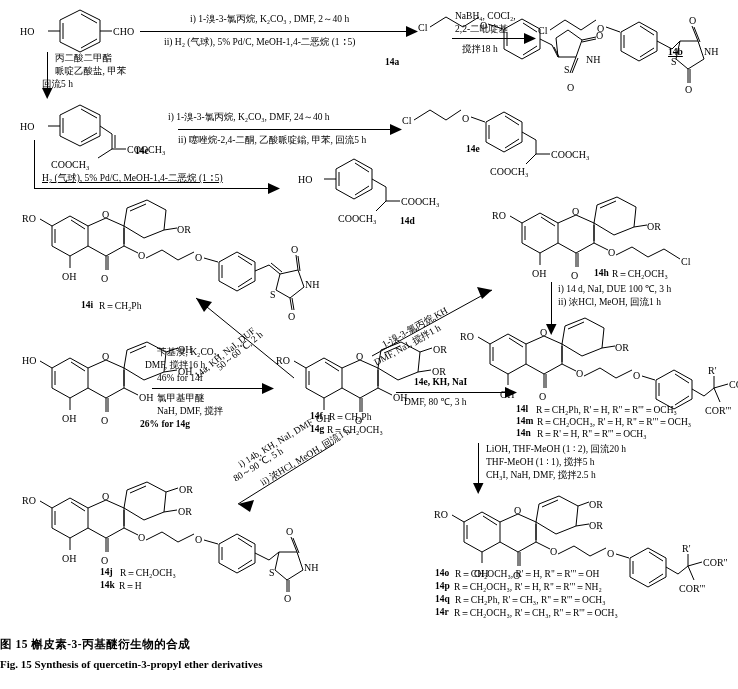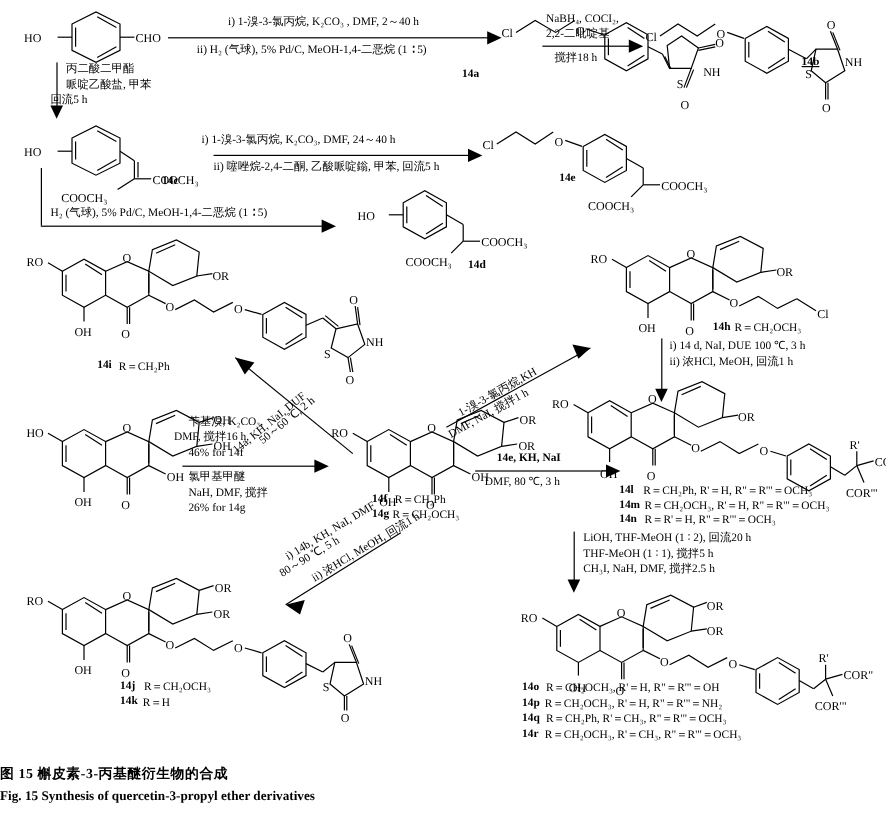--- a/index.html
+++ b/index.html
@@ -151,39 +151,39 @@
   <text x="149" y="60">COOCH₃</text>
   <text x="88" y="77">COOCH₃</text>
 </svg>
 <div class="lbl" style="left:466px;top:144px;">14e</div>
 
 <div class="vline" style="left:34px;top:140px;height:48px;"></div>
 <div class="arrowline" style="left:34px;top:188px;width:240px;"></div>
 <svg style="left:268px;top:183px;" width="14" height="12">
     <polygon points="0,0 12,5.5 0,11" fill="#000"></polygon>
   </svg>
-<div class="txt" style="left:42px;top:172px;">H₂ (气球), 5% Pd/C, MeOH-1,4-二恶烷 (1 ∶ 5)</div>
+<div class="txt" style="left:42px;top:172px;text-decoration:underline;">H₂ (气球), 5% Pd/C, MeOH-1,4-二恶烷 (1 ∶ 5)</div>
 
 <svg style="left:298px;top:157px;" width="175" height="70">
   <g stroke="#000" stroke-width="1" fill="none">
     <polygon points="38,12 56,2 74,12 74,32 56,42 38,32"></polygon>
     <line x1="41" y1="15" x2="41" y2="29"></line>
     <line x1="57" y1="6" x2="71" y2="15"></line>
     <line x1="71" y1="29" x2="57" y2="38"></line>
     <line x1="38" y1="22" x2="26" y2="22"></line>
     <line x1="74" y1="22" x2="88" y2="30"></line>
     <line x1="88" y1="30" x2="88" y2="44"></line>
     <line x1="88" y1="44" x2="102" y2="44"></line>
     <line x1="88" y1="44" x2="78" y2="54"></line>
   </g>
   <text x="0" y="26">HO</text>
   <text x="103" y="48">COOCH₃</text>
   <text x="40" y="65">COOCH₃</text>
 </svg>
-<div class="lbl" style="left:390px;top:216px;">14d</div>
+<div class="lbl" style="left:400px;top:216px;">14d</div>
 
 <svg style="left:14px;top:208px;" width="290" height="90">
   <g stroke="#000" stroke-width="1" fill="none">
 
     <polygon points="38,18 56,8 74,18 74,38 56,48 38,38"></polygon>
     <line x1="41" y1="21" x2="41" y2="35"></line>
     <line x1="57" y1="12" x2="71" y2="21"></line>
     <line x1="38" y1="18" x2="26" y2="11"></line>
 
     <polyline points="74,18 92,10 110,18 110,38 92,48 74,38"></polyline>
@@ -293,21 +293,21 @@
 
 <div class="arrowline" style="left:152px;top:388px;width:116px;"></div>
 <svg style="left:262px;top:383px;" width="14" height="12">
     <polygon points="0,0 12,5.5 0,11" fill="#000"></polygon>
   </svg>
 <div class="txt" style="left:157px;top:346px;">苄基溴, K₂CO₃,</div>
 <div class="txt" style="left:145px;top:359px;">DMF, 搅拌16 h,</div>
 <div class="txt" style="left:157px;top:372px;">46% for 14f</div>
 <div class="txt" style="left:157px;top:392px;">氯甲基甲醚</div>
 <div class="txt" style="left:157px;top:405px;">NaH, DMF, 搅拌</div>
-<div class="txt" style="left:157px;top:418px;">26% for 14g</div>
+<div class="txt" style="left:140px;top:418px;font-weight:bold;">26% for 14g</div>
 
 <svg style="left:268px;top:348px;" width="190" height="90">
   <g stroke="#000" stroke-width="1" fill="none">
     <polygon points="38,20 56,10 74,20 74,40 56,50 38,40"></polygon>
     <line x1="41" y1="23" x2="41" y2="37"></line>
     <line x1="57" y1="14" x2="71" y2="23"></line>
     <line x1="38" y1="20" x2="26" y2="13"></line>
     <polyline points="74,20 92,12 110,20 110,40 92,50 74,40"></polyline>
     <line x1="110" y1="22" x2="110" y2="38"></line>
     <line x1="56" y1="50" x2="56" y2="62"></line>

